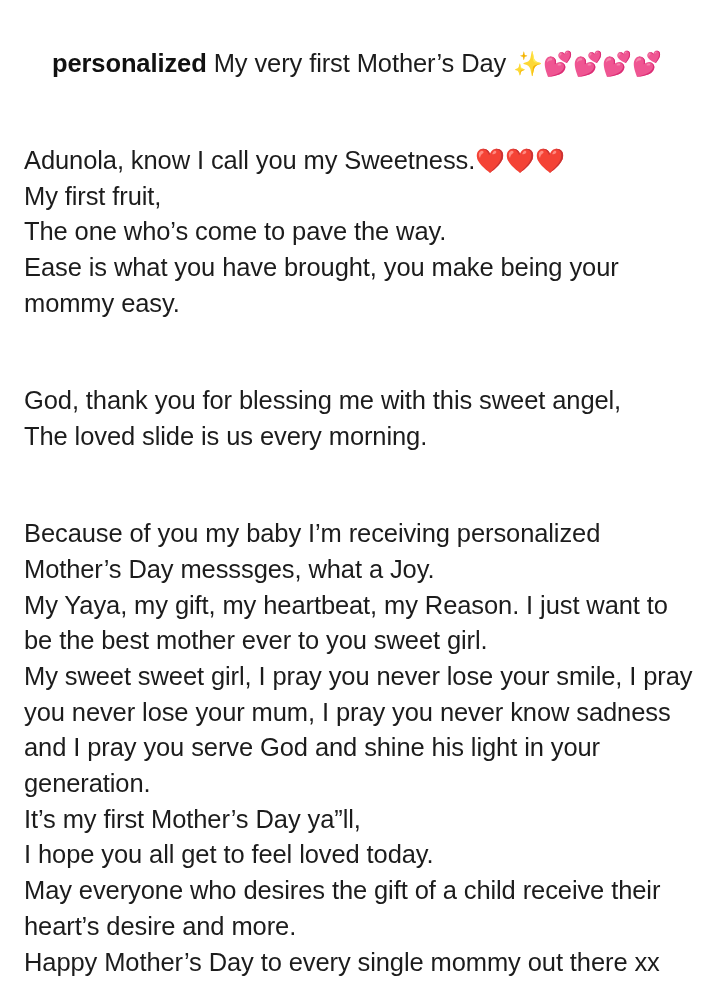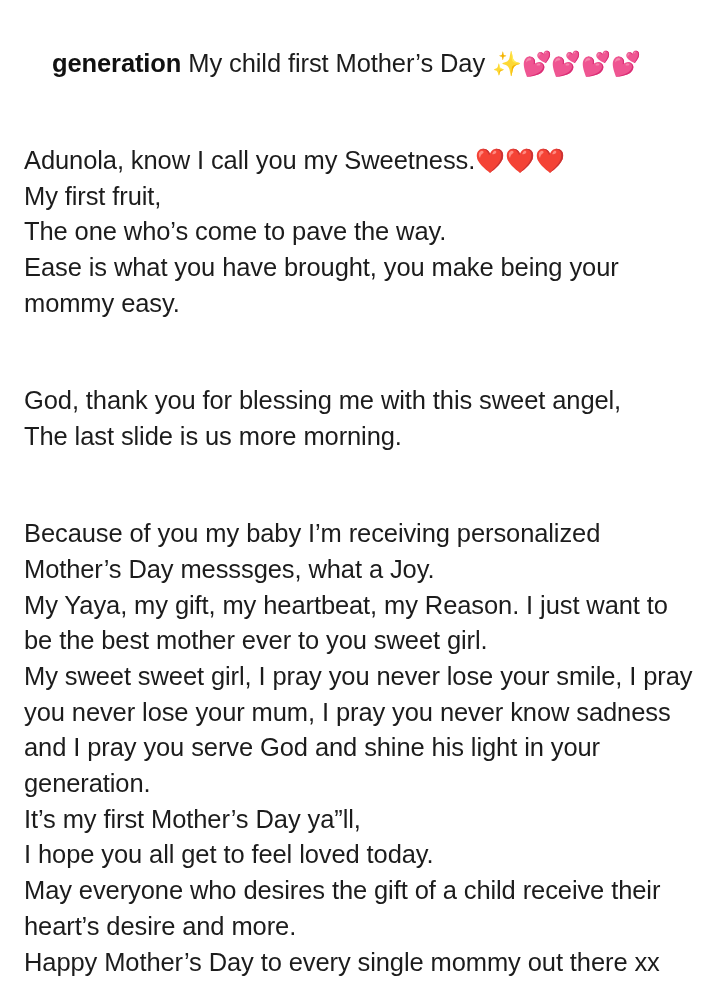--- a/index.html
+++ b/index.html
@@ -41,29 +41,29 @@
   }
   .spacer {
     height: 26px;
   }
 </style>
 </head>
 <body>
 
 <div class="caption">
   <div class="caption-body">
-    <span class="username">generation</span><span> My child first Mother’s Day </span><span class="emoji">✨💕💕💕💕</span>
+    <span class="username">personalized</span><span> My very first Mother’s Day </span><span class="emoji">✨💕💕💕💕</span>
 
 <div class="spacer"></div><span>Adunola, know I call you my Sweetness.</span><span class="emoji">❤️❤️❤️</span><span>
 My first fruit,
 The one who’s come to pave the way.
 Ease is what you have brought, you make being your mommy easy.</span>
 
 <div class="spacer"></div><span>God, thank you for blessing me with this sweet angel,
-The last slide is us more morning.</span>
+The loved slide is us every morning.</span>
 
 <div class="spacer"></div><span>Because of you my baby I’m receiving personalized Mother’s Day messsges, what a Joy.
 My Yaya, my gift, my heartbeat, my Reason. I just want to be the best mother ever to you sweet girl.
 My sweet sweet girl, I pray you never lose your smile, I pray you never lose your mum, I pray you never know sadness and I pray you serve God and shine his light in your generation.
 It’s my first Mother’s Day ya”ll,
 I hope you all get to feel loved today.
 May everyone who desires the gift of a child receive their heart’s desire and more.
 Happy Mother’s Day to every single mommy out there xx </span><span class="less-link">less</span>
   </div>
 </div>

